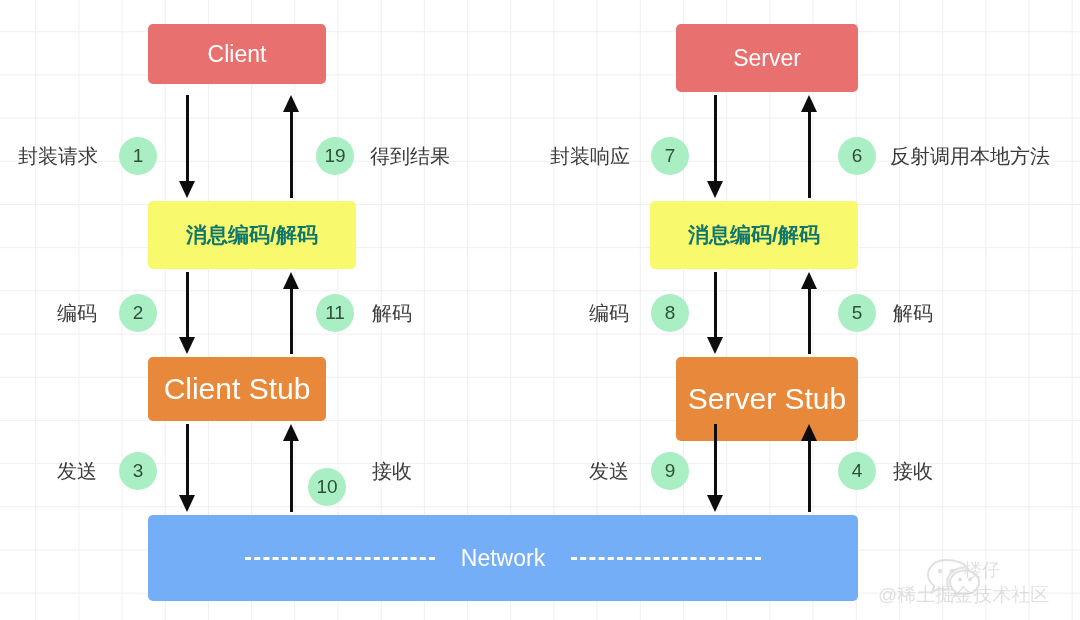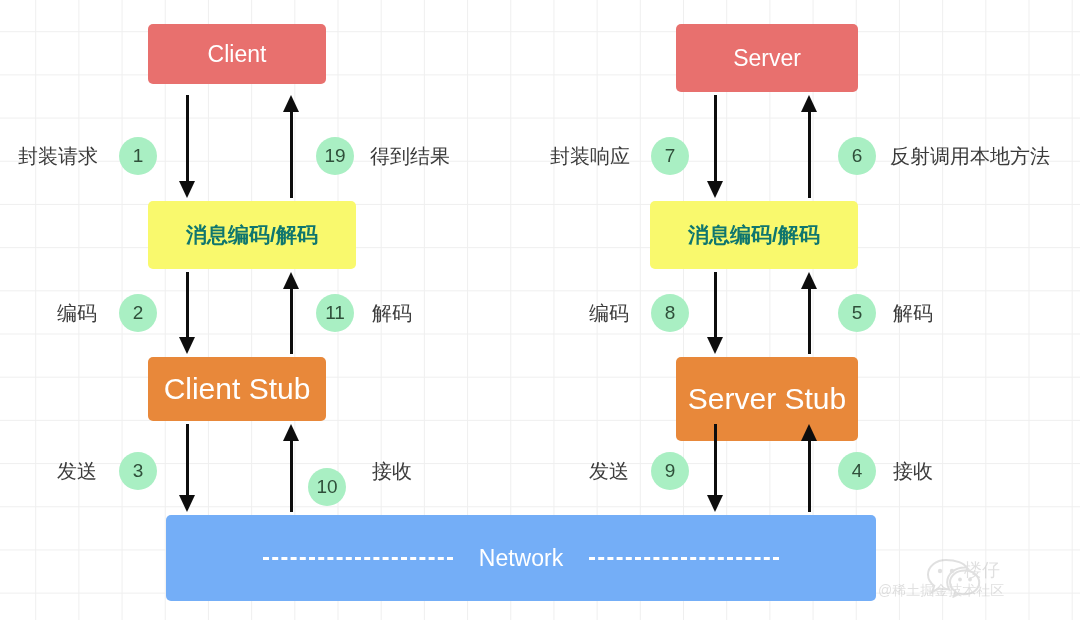--- a/index.html
+++ b/index.html
@@ -50,21 +50,20 @@
   }
   .node.orange {
     background: #e8883a;
     color: #ffffff;
     font-size: 30px;
   }
   .node.blue {
     background: #74aef7;
     color: #ffffff;
     font-size: 23px;
-    margin-left: 18px;
   }
 
   
   .net-inner {
     display: flex;
     align-items: center;
     justify-content: center;
     gap: 26px;
     width: 100%;
   }
@@ -143,21 +142,21 @@
     left: 88px;
     top: 2px;
     font-size: 18px;
     color: #9a9a9a;
     white-space: nowrap;
   }
   #wm-handle {
     position: absolute;
     left: 2px;
     top: 26px;
-    font-size: 14px;
+    font-size: 19px;
     color: #9a9a9a;
     white-space: nowrap;
     text-align: right;
   }
   #wm-chat {
     position: absolute;
     left: 50px;
     top: 0px;
     width: 56px;
     height: 42px;

